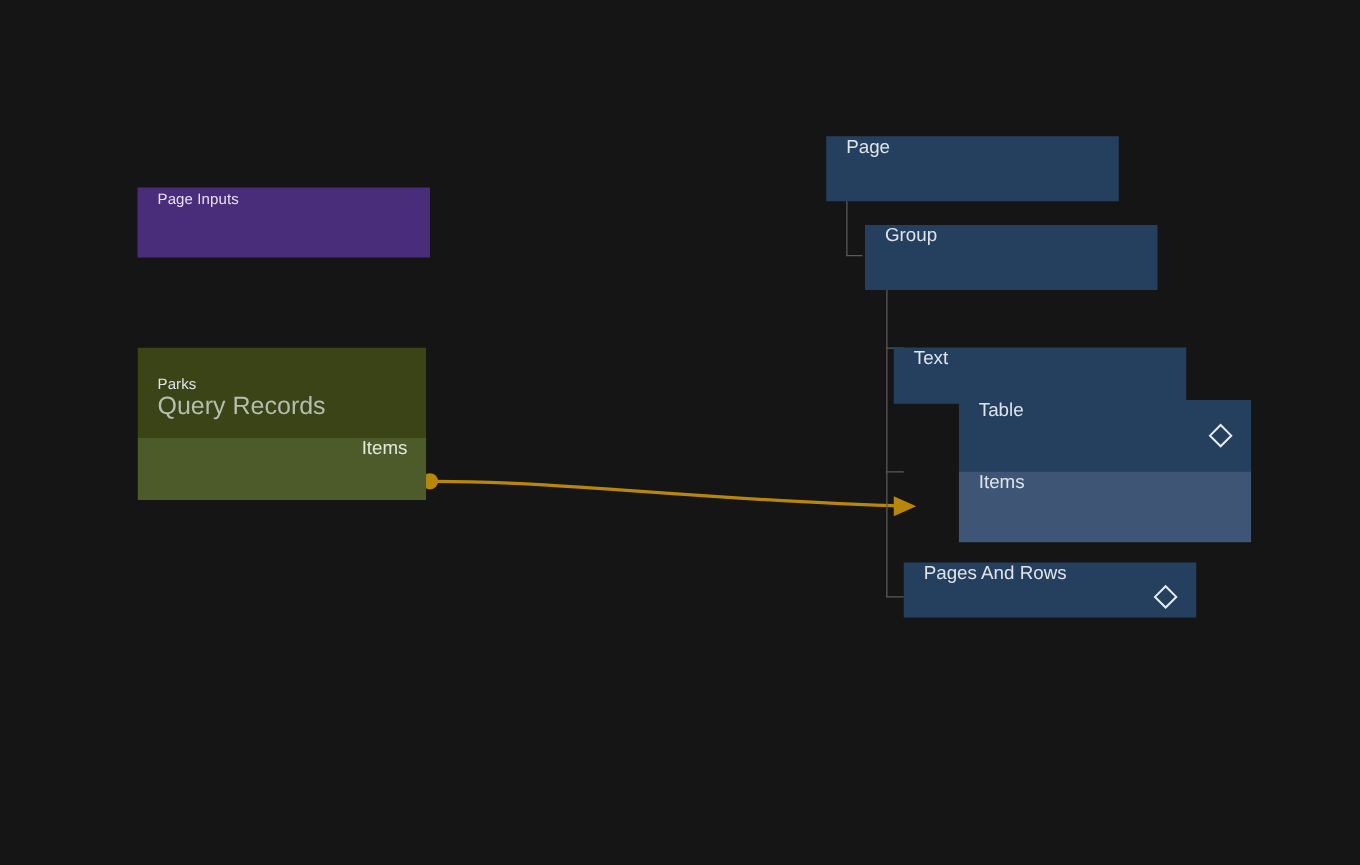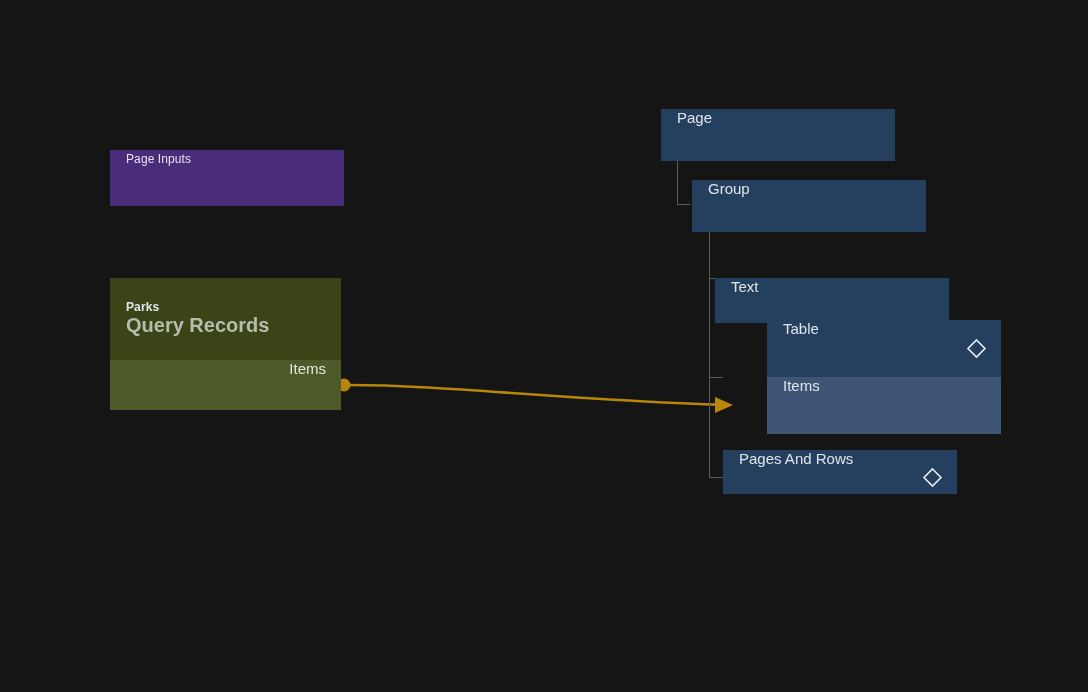--- a/index.html
+++ b/index.html
@@ -113,21 +113,21 @@
   </svg>
 
   <div class="node node-purple" style="left:110px; top:150px; width:234px; height:56px;">
     <div class="node-row" style="height:56px; padding:0 16px;">
       <span class="node-title">Page Inputs</span>
     </div>
   </div>
 
   <div class="node" style="left:110px; top:278px; width:231px; height:132px;">
 
-    <div class="node-green-head" style="height:82px; box-sizing:border-box; padding:20px 16px 0 16px;font-weight:bold;">
+    <div class="node-green-head" style="height:72px; box-sizing:border-box; padding:20px 16px 0 16px;">
       <div class="node-title">Parks</div>
       <div class="node-sub">Query Records</div>
     </div>
 
     <div class="node-green-port node-row" style="height:50px; justify-content:flex-end; padding:0 15px;">
       <span class="port-label">Items</span>
     </div>
   </div>
 
   <div class="tree-line" style="left:677px; top:161px; width:1px; height:44px;"></div>

